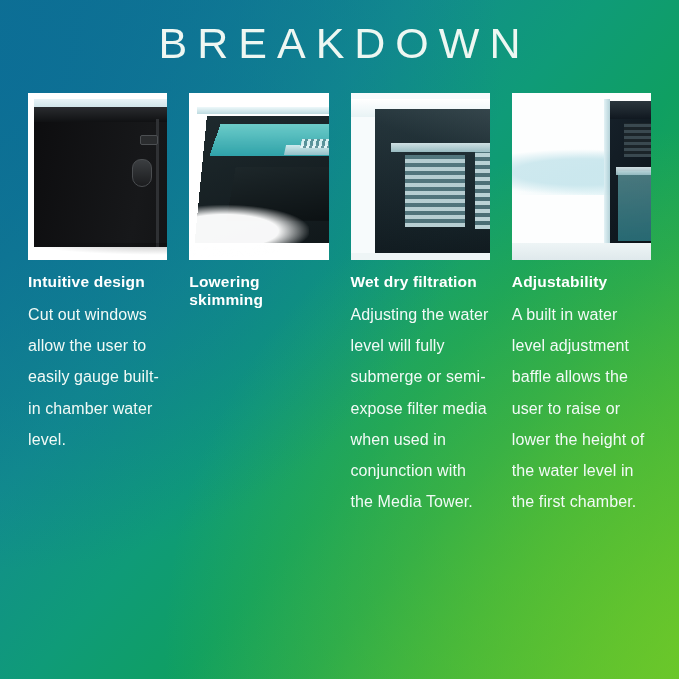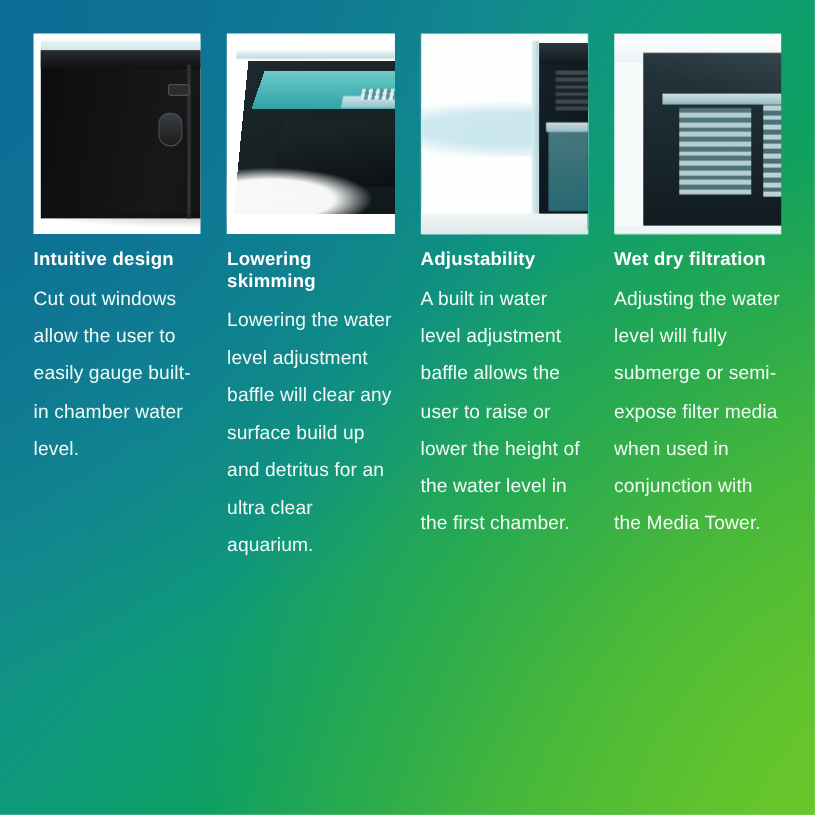--- a/index.html
+++ b/index.html
@@ -267,20 +267,21 @@
   .p4-floor {
     position:absolute; left:0; top:160px; width:100%; height:7px;
     background:#eef5f6;
   }
 </style>
 </head>
 <body>
 
 <div class="poster">
 
+  <div class="title">BREAKDOWN</div>
 
   <div class="grid">
 
     <div class="card">
       <div class="photo">
         <div class="p1-bg"></div>
         <div class="p1-glass"></div>
         <div class="p1-box"></div>
         <div class="p1-lid"></div>
         <div class="p1-doorsplit"></div>
@@ -300,53 +301,52 @@
         <div class="p2-chamber2"></div>
         <div class="p2-chamber"></div>
         <div class="p2-water"></div>
         <div class="p2-baffle"></div>
         <div class="p2-teeth"></div>
         <div class="p2-divider"></div>
         <div class="p2-glassedge"></div>
         <div class="p2-splash"></div>
       </div>
       <div class="card-title">Lowering skimming</div>
-      <div class="card-body">Lowering the water level adjustment baffle will clear any surface build up and detritus for an ultra clear aquarium.</div>
+    </div>
+
+    <div class="card">
+      <div class="photo">
+        <div class="p4-bg"></div>
+        <div class="p4-surface"></div>
+        <div class="p4-tank"></div>
+        <div class="p4-mediaA"></div>
+        <div class="p4-mediaB"></div>
+        <div class="p4-mediaC"></div>
+        <div class="p4-topbar"></div>
+        <div class="p4-wfall"></div>
+        <div class="p4-baffle"></div>
+        <div class="p4-glassfront"></div>
+        <div class="p4-floor"></div>
+      </div>
+      <div class="card-title">Wet dry filtration</div>
+      <div class="card-body">Adjusting the water level will fully submerge or semi-expose filter media when used in conjunction with the Media Tower.</div>
     </div>
 
     <div class="card">
       <div class="photo">
         <div class="p3-bg"></div>
         <div class="p3-wave"></div>
         <div class="p3-right"></div>
         <div class="p3-tower"></div>
         <div class="p3-toplid"></div>
         <div class="p3-media1"></div>
         <div class="p3-media2"></div>
         <div class="p3-watercol"></div>
         <div class="p3-baffle"></div>
         <div class="p3-glassL"></div>
         <div class="p3-floor"></div>
       </div>
       <div class="card-title">Adjustability</div>
       <div class="card-body">A built in water level adjustment baffle allows the user to raise or lower the height of the water level in the first chamber.</div>
     </div>
 
-    <div class="card">
-      <div class="photo">
-        <div class="p4-bg"></div>
-        <div class="p4-surface"></div>
-        <div class="p4-tank"></div>
-        <div class="p4-mediaA"></div>
-        <div class="p4-mediaB"></div>
-        <div class="p4-mediaC"></div>
-        <div class="p4-topbar"></div>
-        <div class="p4-wfall"></div>
-        <div class="p4-baffle"></div>
-        <div class="p4-glassfront"></div>
-        <div class="p4-floor"></div>
-      </div>
-      <div class="card-title">Wet dry filtration</div>
-      <div class="card-body">Adjusting the water level will fully submerge or semi-expose filter media when used in conjunction with the Media Tower.</div>
-    </div>
-
   </div>
 </div>
 
 </body></html>

